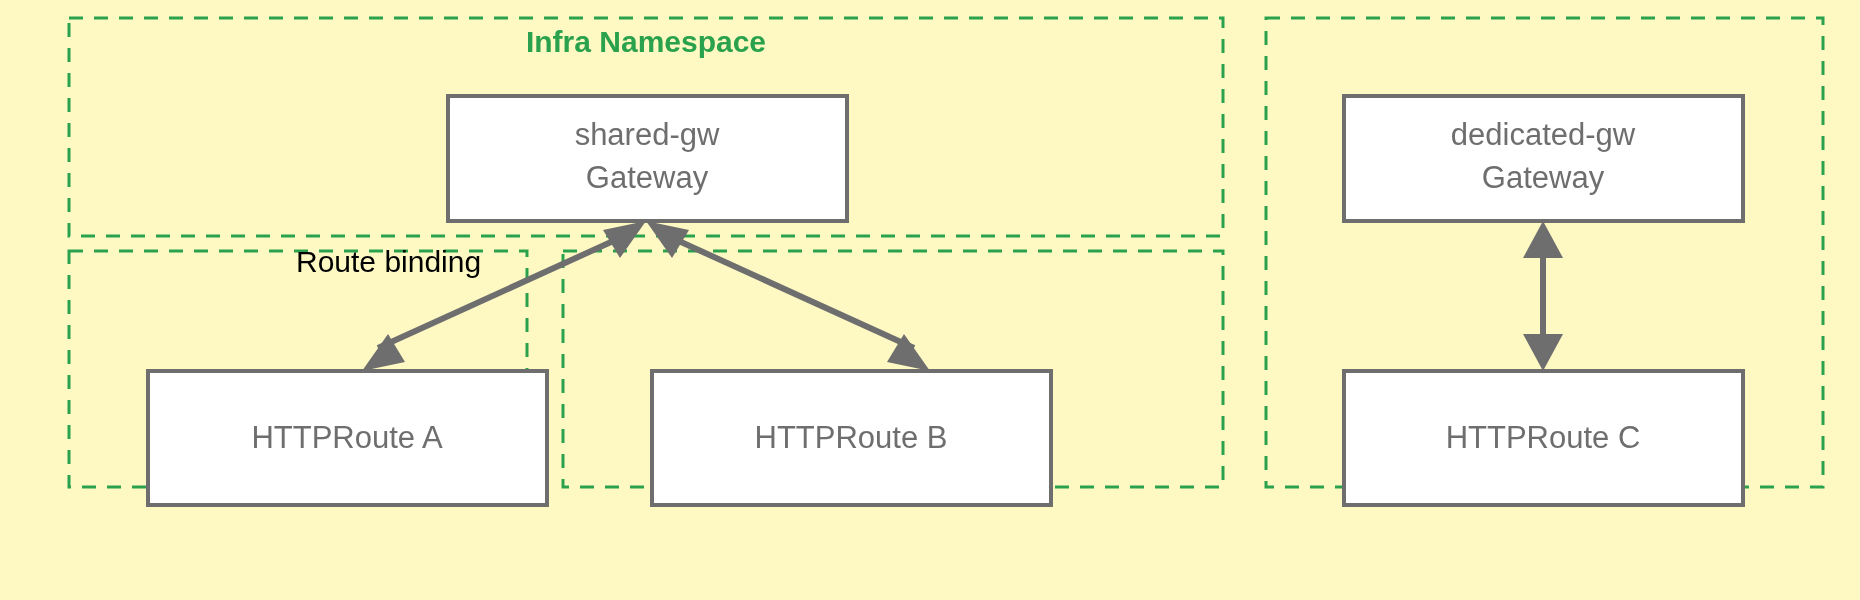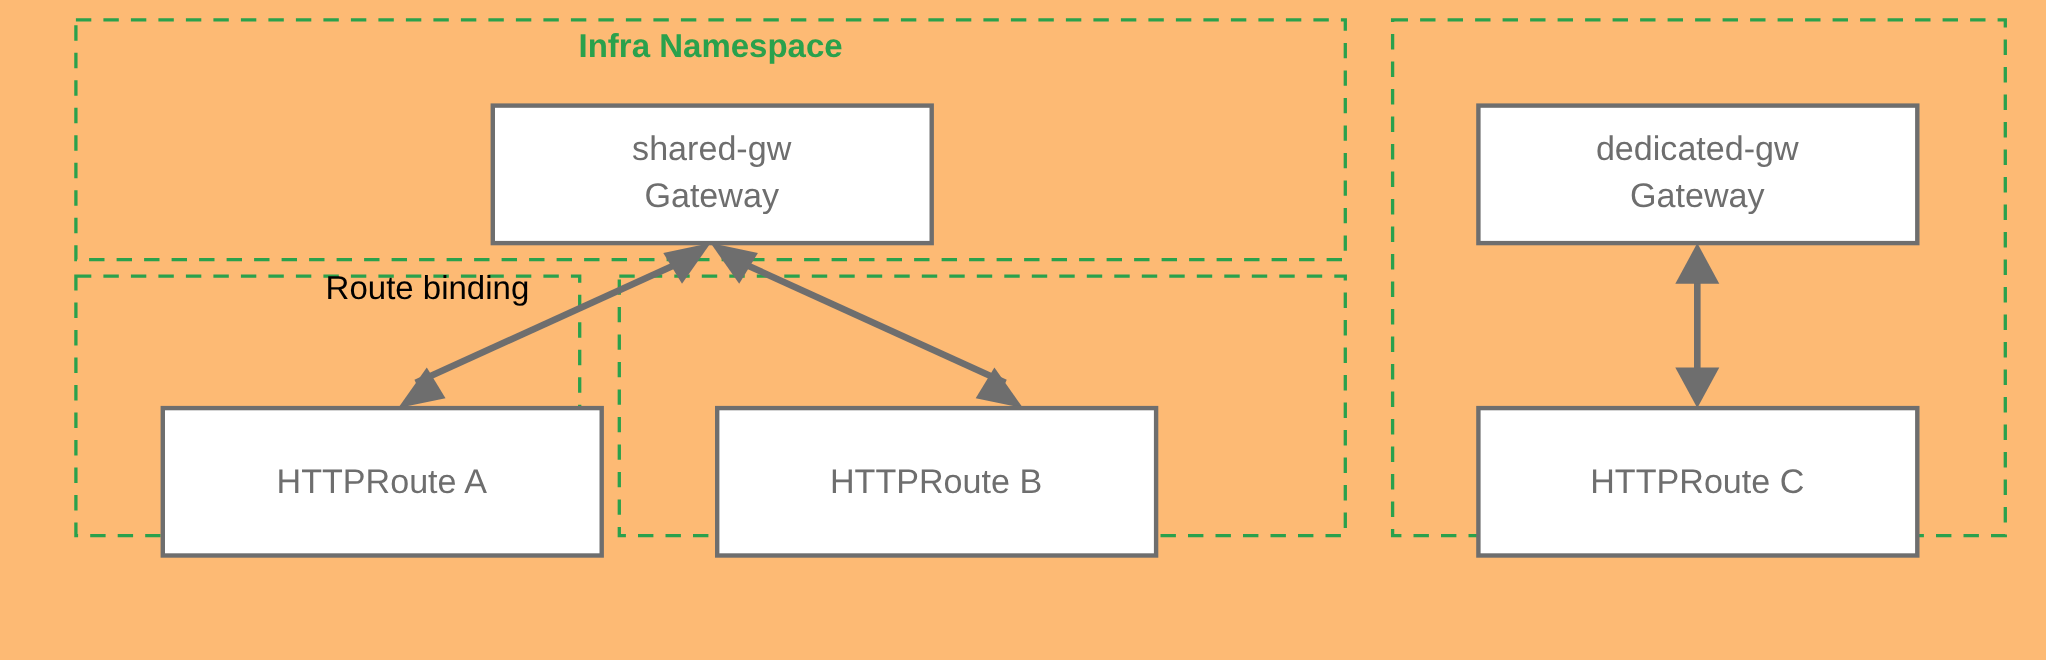--- a/index.html
+++ b/index.html
@@ -4,21 +4,21 @@
 <style>
   html, body {
     margin: 0;
     padding: 0;
     background: #ffffff;
   }
   #stage {
     position: relative;
     width: 1860px;
     height: 600px;
-    background: #fdba74;
+    background: #fef9c3;
     font-family: "Liberation Sans", sans-serif;
     overflow: hidden;
   }
   svg.diagram {
     position: absolute;
     left: 0;
     top: 0;
     width: 1860px;
     height: 600px;
     display: block;

